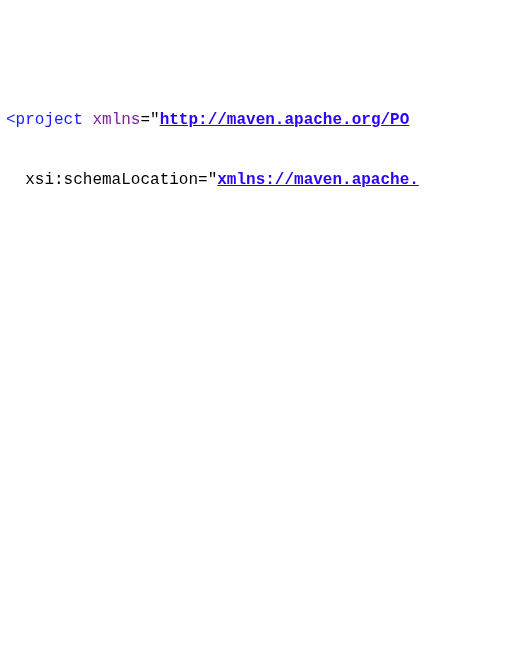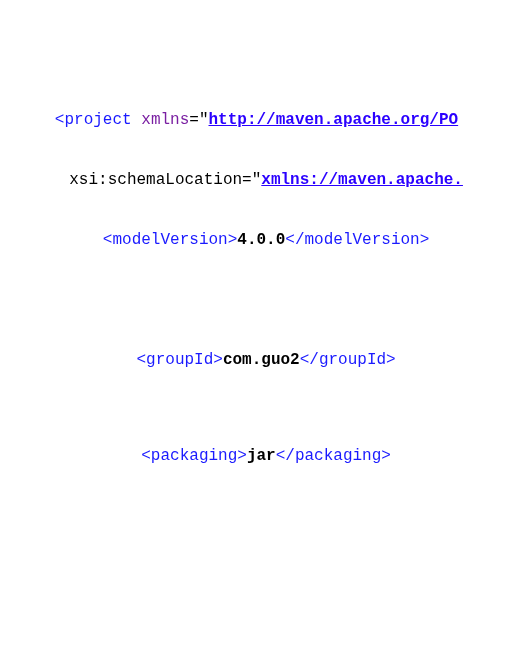--- a/index.html
+++ b/index.html
@@ -10,48 +10,44 @@
     background: #ffffff;
     width: 507px;
     overflow: hidden;
     white-space: pre;
   }
   .line {
     height: 24px;
     line-height: 24px;
     position: relative;
     padding-left: 6px;
-    text-align: center;
   }
   .tag   { color: #1a1aff; }       
   .attrname { color: #7a007a; }    
   .eq    { color: #000000; }
   .str   { color: #2a00ff; font-weight: bold; text-decoration: underline; }
   .txt   { color: #000000; font-weight: bold; }
 </style>
 </head>
 <body>
 
 
 
 <div class="editor" style="position:relative;">
 
 <div class="line"><span class="tag">&lt;project</span> <span class="attrname" style="color:#7a1fa2">xmlns</span><span class="eq">="</span><span class="str">http://maven.apache.org/PO</span></div>
 
 <div class="line">  <span class="attrname" style="color:#000000">xsi:schemaLocation</span><span class="eq">="</span><span class="str">xmlns://maven.apache.</span></div>
 
-<div class="line">  <span class="tag">&lt;modelVersion&gt;</span><span class="txt">4.0.0</span><span class="tag">&lt;/modelVersion&gt;</span></div>
 
 <div class="line"> </div>
 
-<div class="line">  <span class="tag">&lt;groupId&gt;</span><span class="txt">com.guo2</span><span class="tag">&lt;/groupId&gt;</span></div>
 
 
 
-<div class="line">  <span class="tag">&lt;packaging&gt;</span><span class="txt">jar</span><span class="tag">&lt;/packaging&gt;</span></div>
 
 <div class="line"> </div>
 <div class="line"> </div>
 
 
 
 
 
 
 

